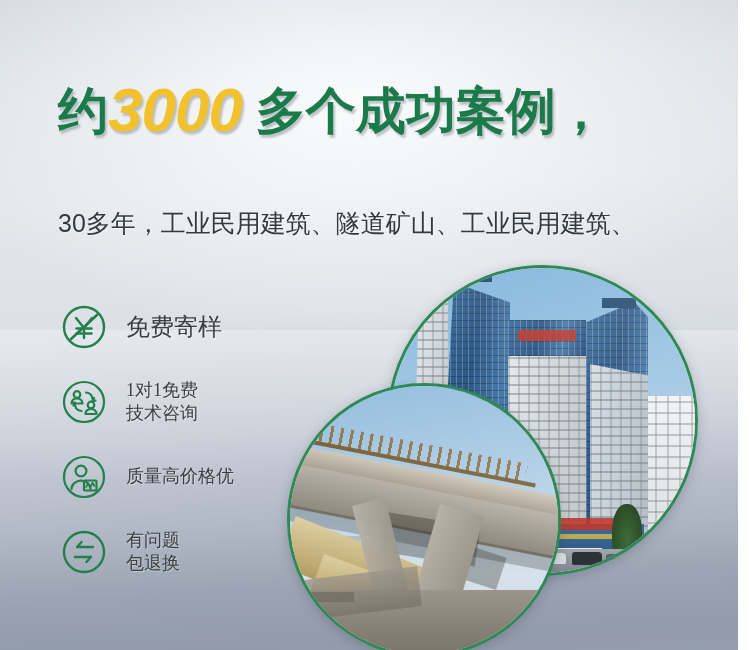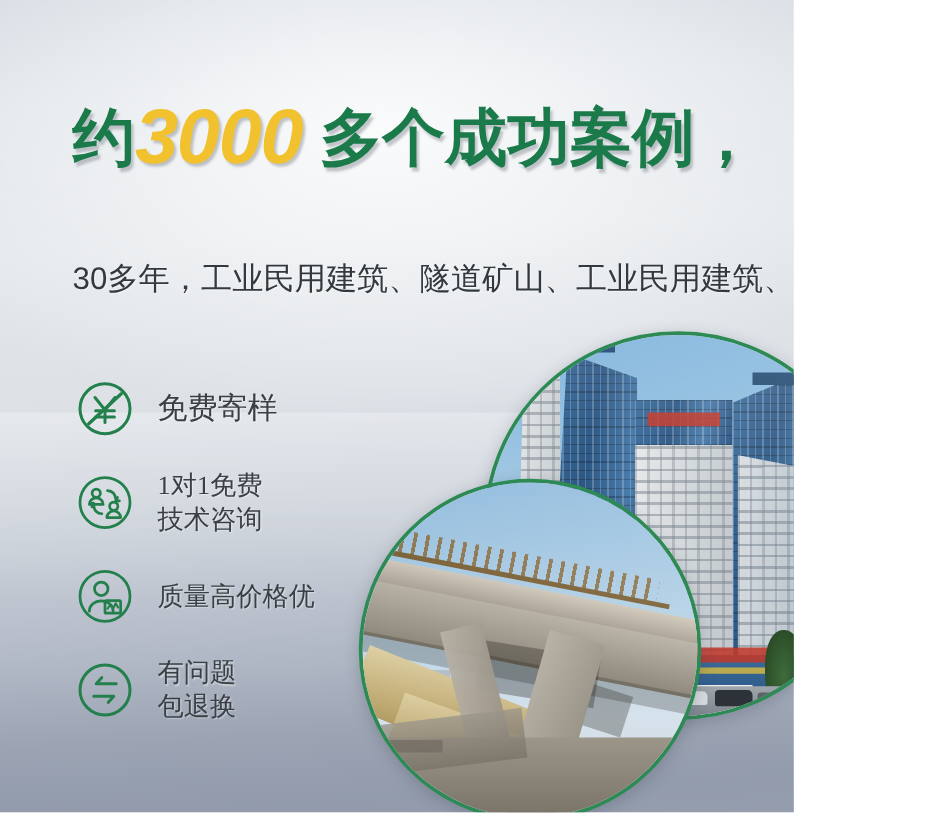--- a/index.html
+++ b/index.html
@@ -1,21 +1,21 @@
 <!DOCTYPE html>
 <html><head>
 <meta charset="utf-8">
 <style>
   html,body{margin:0;padding:0;}
   body{
     width:750px;height:650px;overflow:hidden;
     font-family:"Liberation Sans","DejaVu Sans",sans-serif;
   }
   #banner{
-    position:relative;width:635px;height:650px;overflow:hidden;
+    position:relative;width:738px;height:650px;overflow:hidden;
     background:
       radial-gradient(ellipse 700px 380px at 48% 16%, rgba(255,255,255,.85) 0%, rgba(255,255,255,0) 62%),
       linear-gradient(177deg,
         #d4dae1 0%,
         #dee3e8 13%,
         #e3e7ea 30%,
         #dde1e6 48%,
         #c9cfd8 64%,
         #b2b9c6 78%,
         #9fa7b6 88%,
@@ -49,21 +49,21 @@
     color:#333a3f;font-size:25px;line-height:1.45;white-space:nowrap;
     text-shadow:1px 1px 1px rgba(255,255,255,.45);
   }
   .sub-line{display:block;}
 
   
   .features{position:absolute;left:58px;top:296px;font-family:Liberation Serif, serif;}
   .feature{display:flex;align-items:center;margin-bottom:13px;height:62px;}
   .f-icon{width:52px;height:52px;flex:0 0 52px;margin-right:16px;}
   .f-icon svg{display:block;width:52px;height:52px;}
-  .f-text{color:#3a3f44;font-size:21px;line-height:1.28;white-space:nowrap;
+  .f-text{color:#3a3f44;font-size:18px;line-height:1.28;white-space:nowrap;
           text-shadow:1px 1px 1px rgba(255,255,255,.4);}
   .f-text span{display:block;}
   .feature.single .f-text{font-size:24px;}
 
   
   .photo{
     position:absolute;border-radius:50%;overflow:hidden;
     border:3px solid #2E8A54;
     box-shadow:0 3px 12px rgba(60,70,85,.28);
   }

